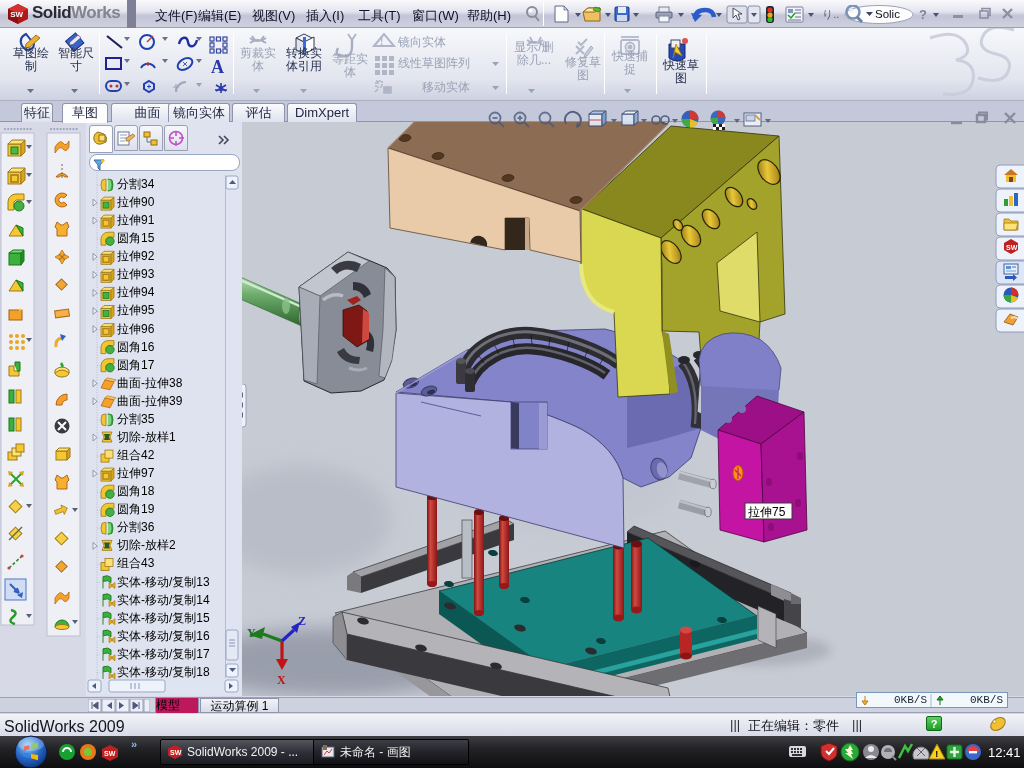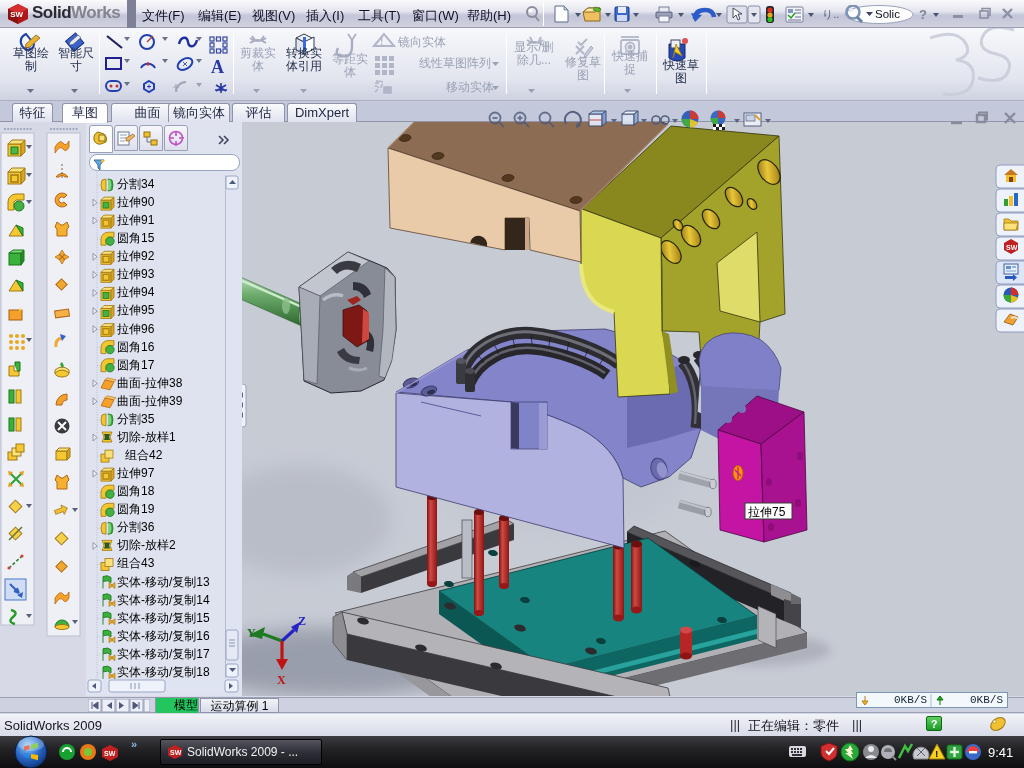--- a/index.html
+++ b/index.html
@@ -29,21 +29,21 @@
 <div id="page">
 <div id="titlebar" class="abs">
  <svg class="abs" style="left:7px;top:4px" width="22" height="20" viewBox="0 0 22 20">
         <polygon points="11,0 21,5 21,15 11,20 1,15 1,5" fill="#b01818"></polygon>
         <polygon points="11,0 21,5 11,10 1,5" fill="#d43030"></polygon>
         <polygon points="1,5 11,10 11,20 1,15" fill="#8c1010"></polygon>
         <text x="3.2" y="13" font-size="8" font-weight="bold" fill="#fff" font-family="Liberation Sans">SW</text>
       </svg>
  <span class="abs" style="left:32px;top:3px;font-size:17px;font-weight:bold;color:#2a2a33;letter-spacing:-.5px">Solid<span style="color:#84848f">Works</span></span>
  <div class="abs" style="left:127px;top:0;width:9px;height:28px;background:#7e8098"></div>
- <span class="abs menu" style="left:142px;top:7px">文件(F)</span>
+ <span class="abs menu" style="left:155px;top:7px">文件(F)</span>
  <span class="abs menu" style="left:198px;top:7px">编辑(E)</span>
  <span class="abs menu" style="left:252px;top:7px">视图(V)</span>
  <span class="abs menu" style="left:306px;top:7px">插入(I)</span>
  <span class="abs menu" style="left:358px;top:7px">工具(T)</span>
  <span class="abs menu" style="left:412px;top:7px">窗口(W)</span>
  <span class="abs menu" style="left:467px;top:7px">帮助(H)</span>
  <svg class="abs" style="left:524px;top:5px" width="18" height="18" viewBox="0 0 18 18">
         <circle cx="8" cy="7" r="5" fill="none" stroke="#8a8d9e" stroke-width="2"></circle>
         <circle cx="6.5" cy="5.5" r="1.8" fill="#fff"></circle>
         <line x1="11" y1="11" x2="15" y2="16" stroke="#8a8d9e" stroke-width="2"></line>
@@ -215,22 +215,22 @@
           <path d="M676,16 l6,12 -7,-4 -2,6 z" fill="#f8d020" stroke="#a08010" stroke-width=".8"></path>
           <circle cx="685" cy="13" r="3" fill="#e05050"></circle>
         </g>
  </svg>
  <span class="abs tlabel" style="left:6px;top:19px;width:50px">草图绘<br>制</span>
  <span class="abs tlabel" style="left:51px;top:19px;width:50px">智能尺<br>寸</span>
  <span class="abs tlabel tgray" style="left:233px;top:19px;width:50px">剪裁实<br>体</span>
  <span class="abs tlabel" style="left:279px;top:19px;width:50px">转换实<br>体引用</span>
  <span class="abs tlabel tgray" style="left:325px;top:25px;width:50px">等距实<br>体</span>
  <span class="abs tlabel tgray" style="left:398px;top:8px;width:96px;text-align:left">镜向实体</span>
- <span class="abs tlabel tgray" style="left:381px;top:29px;width:110px;text-align:right">线性草图阵列</span>
- <span class="abs tlabel tgray" style="left:398px;top:53px;width:96px;text-align:right">移动实体</span>
+ <span class="abs tlabel tgray" style="left:398px;top:29px;width:110px;text-align:left">线性草图阵列</span>
+ <span class="abs tlabel tgray" style="left:398px;top:53px;width:96px;text-align:center">移动实体</span>
  <span class="abs tlabel tgray" style="left:509px;top:13px;width:50px">显示/删<br>除几...</span>
  <span class="abs tlabel tgray" style="left:558px;top:28px;width:50px">修复草<br>图</span>
  <span class="abs tlabel tgray" style="left:605px;top:22px;width:50px">快速捕<br>捉</span>
  <span class="abs tlabel" style="left:656px;top:31px;width:50px">快速草<br>图</span>
  <div class="tsep" style="left:99px"></div>
       <div class="tsep" style="left:233px"></div>
       <div class="tsep" style="left:506px"></div>
       <div class="tsep" style="left:604px"></div>
       <div class="tsep" style="left:656px"></div>
       <div class="tsep" style="left:706px"></div>
@@ -255,21 +255,21 @@
           <path d="M528,61 l7,0 -3.5,4 z"></path>
           <path d="M624,61 l7,0 -3.5,4 z"></path>
         </g>
  <g fill="none" stroke="#c9cdda" stroke-width="3" opacity=".9">
           <path d="M930,10 q28,-10 36,6 q6,12 -10,16 q20,2 17,20 q-3,17 -30,14"></path>
           <path d="M1014,2 q-26,-8 -32,8 q-4,12 14,16 q18,4 12,18 q-6,13 -30,6"></path>
         </g>
       </svg>
 </div>
 <div id="tabsrow" class="abs">
- <span class="tab" style="left:12px;width:41px">特征</span>
+ <span class="tab" style="left:21px;width:32px">特征</span>
  <span class="tab tabact" style="left:62px;width:46px">草图</span>
  <span class="tab" style="left:111px;width:73px">曲面</span>
  <span class="tab" style="left:168px;width:62px">镜向实体</span>
  <span class="tab" style="left:232px;width:53px">评估</span>
  <span class="tab" style="left:287px;width:70px">DimXpert</span>
 </div>
 <div id="main" class="abs"></div>
     <svg class="abs" style="left:0;top:125px" width="86" height="512" viewBox="0 0 86 512">
       <defs>
         <g id="cubeg">
@@ -952,21 +952,21 @@
       <span class="trow" style="left:31px;top:144px">拉伸93</span>
       <span class="trow" style="left:31px;top:162px">拉伸94</span>
       <span class="trow" style="left:31px;top:180px">拉伸95</span>
       <span class="trow" style="left:31px;top:199px">拉伸96</span>
       <span class="trow" style="left:31px;top:217px">圆角16</span>
       <span class="trow" style="left:31px;top:235px">圆角17</span>
       <span class="trow" style="left:31px;top:253px">曲面-拉伸38</span>
       <span class="trow" style="left:31px;top:271px">曲面-拉伸39</span>
       <span class="trow" style="left:31px;top:289px">分割35</span>
       <span class="trow" style="left:31px;top:307px">切除-放样1</span>
-      <span class="trow" style="left:39px;top:325px">组合42</span>
+      <span class="trow" style="left:31px;top:325px">组合42</span>
       <span class="trow" style="left:31px;top:343px">拉伸97</span>
       <span class="trow" style="left:31px;top:361px">圆角18</span>
       <span class="trow" style="left:31px;top:379px">圆角19</span>
       <span class="trow" style="left:31px;top:397px">分割36</span>
       <span class="trow" style="left:31px;top:415px">切除-放样2</span>
       <span class="trow" style="left:31px;top:433px">组合43</span>
       <span class="trow" style="left:31px;top:452px">实体-移动/复制13</span>
       <span class="trow" style="left:31px;top:470px">实体-移动/复制14</span>
       <span class="trow" style="left:31px;top:488px">实体-移动/复制15</span>
       <span class="trow" style="left:31px;top:506px">实体-移动/复制16</span>
@@ -1000,25 +1000,25 @@
           <rect x="42" y="0" width="13" height="13"></rect>
           <rect x="56" y="0" width="6" height="13"></rect>
         </g>
         <g fill="#50597a">
           <path d="M4,3 v7 M10,3 l-5,3.5 5,3.5 z" stroke="#50597a" stroke-width="1"></path>
           <path d="M24,3 l-5,3.5 5,3.5 z"></path>
           <path d="M31,3 l5,3.5 -5,3.5 z"></path>
           <path d="M45,3 l5,3.5 -5,3.5 z M51,3 v7" stroke="#50597a" stroke-width="1"></path>
         </g>
       </svg>
- <span class="abs" style="left:155px;top:-1px;width:44px;height:16px;background:#22c55e;border:1px solid #8f94ab;border-bottom:none;font-size:12px;text-align:right;line-height:15px;z-index:2">模型</span>
+ <span class="abs" style="left:155px;top:-1px;width:44px;height:16px;background:#be185d;border:1px solid #8f94ab;border-bottom:none;font-size:12px;text-align:left;line-height:15px;z-index:2">模型</span>
  <span class="abs" style="left:200px;top:0px;width:79px;height:15px;background:linear-gradient(#f2f3f8,#d8dce9);border:1px solid #8f94ab;font-size:12px;text-align:center;line-height:14px">运动算例 1</span>
 </div>
 <div id="statusbar" class="abs">
- <span class="abs" style="left:4px;top:4px;font-size:13px;color:#14141c">SolidWorks 2009</span>
+ <span class="abs" style="left:4px;top:4px;font-size:16px;color:#14141c">SolidWorks 2009</span>
  <span class="abs" style="left:730px;top:3px;font-size:13px;color:#2a2a36">|||</span>
  <span class="abs" style="left:748px;top:3px;font-size:13px;color:#14141c">正在编辑：零件</span>
  <span class="abs" style="left:852px;top:3px;font-size:13px;color:#2a2a36">|||</span>
  <span class="abs" style="left:926px;top:2px;width:16px;height:15px;background:linear-gradient(#5fd060,#1e9a28);border:1px solid #0c6a14;color:#fff;font-size:11px;font-weight:bold;text-align:center;line-height:14px;border-radius:2px">?</span>
  <svg class="abs" style="left:988px;top:2px" width="20" height="17">
         <ellipse cx="10" cy="8" rx="8" ry="5.5" transform="rotate(-35 10 8)" fill="#f0c030" stroke="#a07818"></ellipse>
         <circle cx="6.5" cy="5.5" r="1.6" fill="#fff8e0" stroke="#a07818" stroke-width=".6"></circle>
       </svg>
 </div>
 <div class="abs" style="left:856px;top:692px;width:152px;height:16px;background:#f2f8fc;border:1px solid #7a96b8;z-index:5">
@@ -1057,20 +1057,26 @@
           <polygon points="52,2 60,6 60,14 52,18 44,14 44,6" fill="#c02020"></polygon>
           <text x="46" y="13" font-size="7" font-weight="bold" fill="#fff" font-family="Liberation Sans">SW</text>
         </g>
       </svg>
  <span class="abs" style="left:131px;top:2px;color:#88b8e8;font-size:11px;font-weight:bold">»</span>
  <div class="tbtn" style="left:160px;width:162px;background:linear-gradient(#55555e,#30303a 50%,#1c1c22)">
   <svg class="ticon" viewBox="0 0 16 16">
           <polygon points="8,1 15,4.5 15,11.5 8,15 1,11.5 1,4.5" fill="#c02020"></polygon>
           <text x="3" y="11" font-size="7" font-weight="bold" fill="#fff" font-family="Liberation Sans">SW</text>
         </svg>SolidWorks 2009 - ...</div>
+ <div class="tbtn" style="left:313px;width:156px">
+  <svg class="ticon" viewBox="0 0 16 16">
+          <rect x="2" y="3" width="12" height="10" fill="#e8e8f0" stroke="#606068"></rect>
+          <path d="M4,11 l3,-4 2,2 3,-4" stroke="#c04040" fill="none"></path>
+          <rect x="3" y="1" width="4" height="5" fill="#8a6a4a"></rect>
+        </svg>未命名 - 画图</div>
  <svg class="abs" style="left:788px;top:9px" width="20" height="14">
         <rect x="1" y="1" width="17" height="11" rx="2" fill="#d8d8e0"></rect>
         <g fill="#303038">
           <rect x="3" y="3" width="2" height="2"></rect>
           <rect x="6" y="3" width="2" height="2"></rect>
           <rect x="9" y="3" width="2" height="2"></rect>
           <rect x="12" y="3" width="2" height="2"></rect>
           <rect x="3" y="6" width="2" height="2"></rect>
           <rect x="6" y="6" width="2" height="2"></rect>
           <rect x="9" y="6" width="2" height="2"></rect>
@@ -1111,14 +1117,14 @@
   <g transform="translate(126,0)">
           <rect x="1" y="3" width="15" height="14" rx="2" fill="#30a040" stroke="#107018"></rect>
           <path d="M8.5,5 v10 M4,10 h9" stroke="#d8f8d8" stroke-width="2.4"></path>
         </g>
   <g transform="translate(144,0)">
           <circle cx="9" cy="10" r="8" fill="#3868c8"></circle>
           <path d="M3,10 a6,6 0 0 1 12,0 z" fill="#e84040"></path>
           <rect x="5" y="9" width="8" height="2.4" fill="#fff"></rect>
         </g>
  </svg>
- <span class="ws" style="left:988px;top:9px;font-size:13px">9:41</span>
+ <span class="ws" style="left:988px;top:9px;font-size:13px">12:41</span>
 </div>
 </div>
 </body></html>

